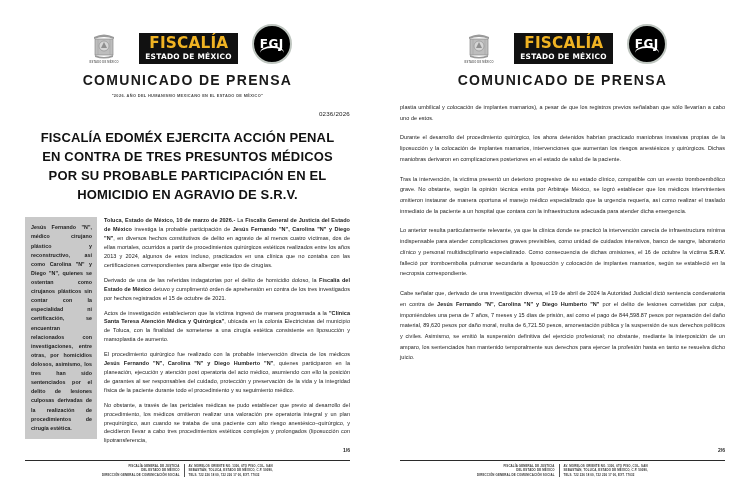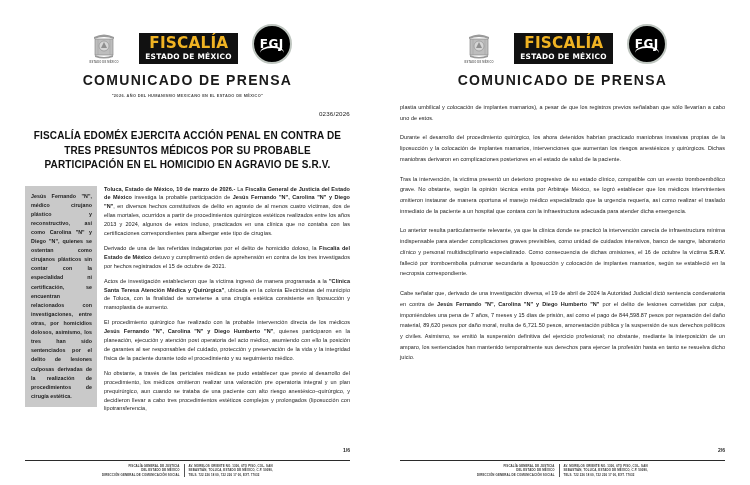--- a/index.html
+++ b/index.html
@@ -120,21 +120,21 @@
   .folio {
     text-align: right;
     font-size: 6.2px;
     color: #1a1a1a;
     margin-top: 12px;
     letter-spacing: .2px;
   }
   .headline {
     text-align: center;
     font-weight: bold;
-    font-size: 10px;
+    font-size: 13px;
     line-height: 1.45;
     color: #111111;
     margin-top: 12px;
     letter-spacing: .15px;
     padding: 0 6px;
   }
 
   
   .body-area { margin-top: 12px; position: relative; }
   .pullquote {

